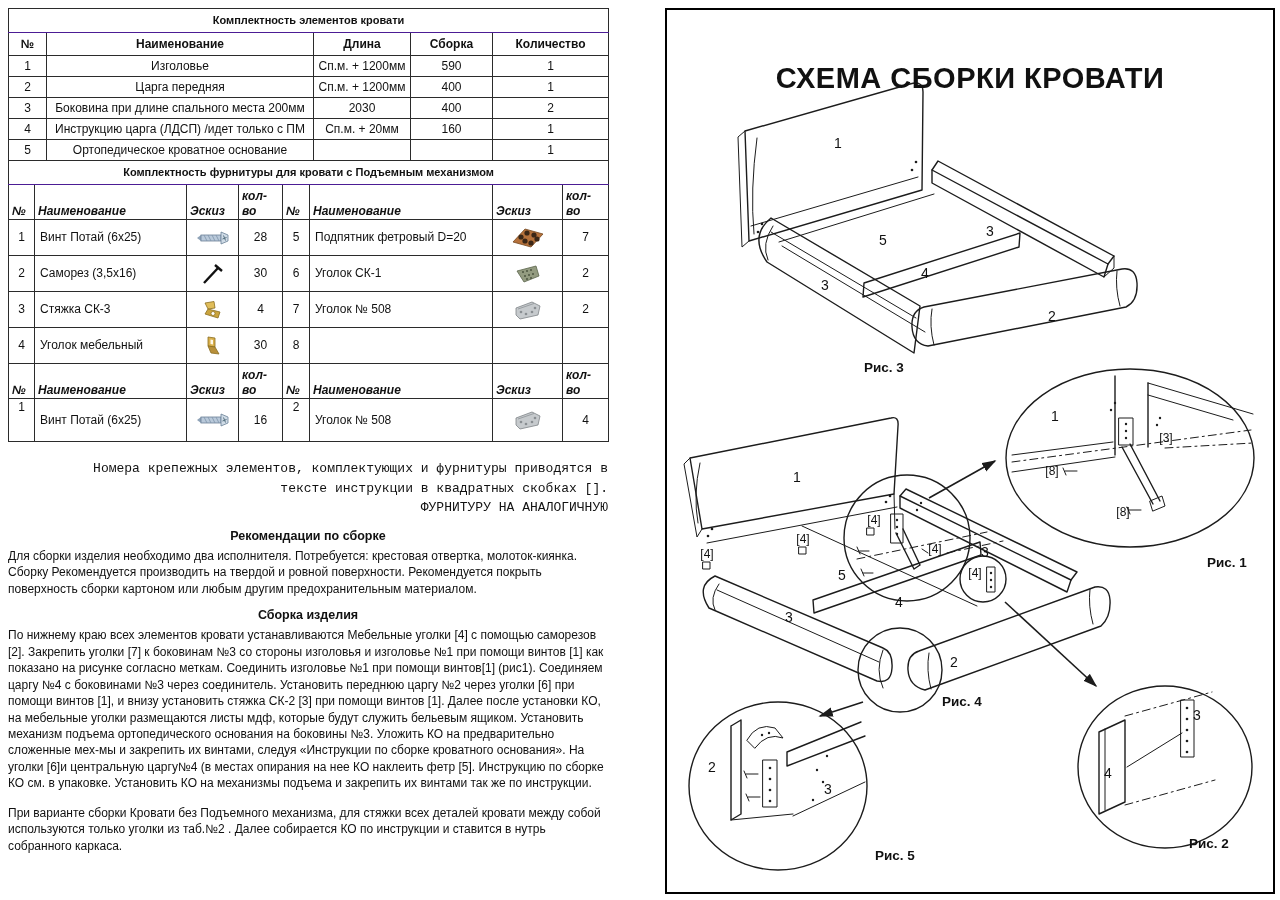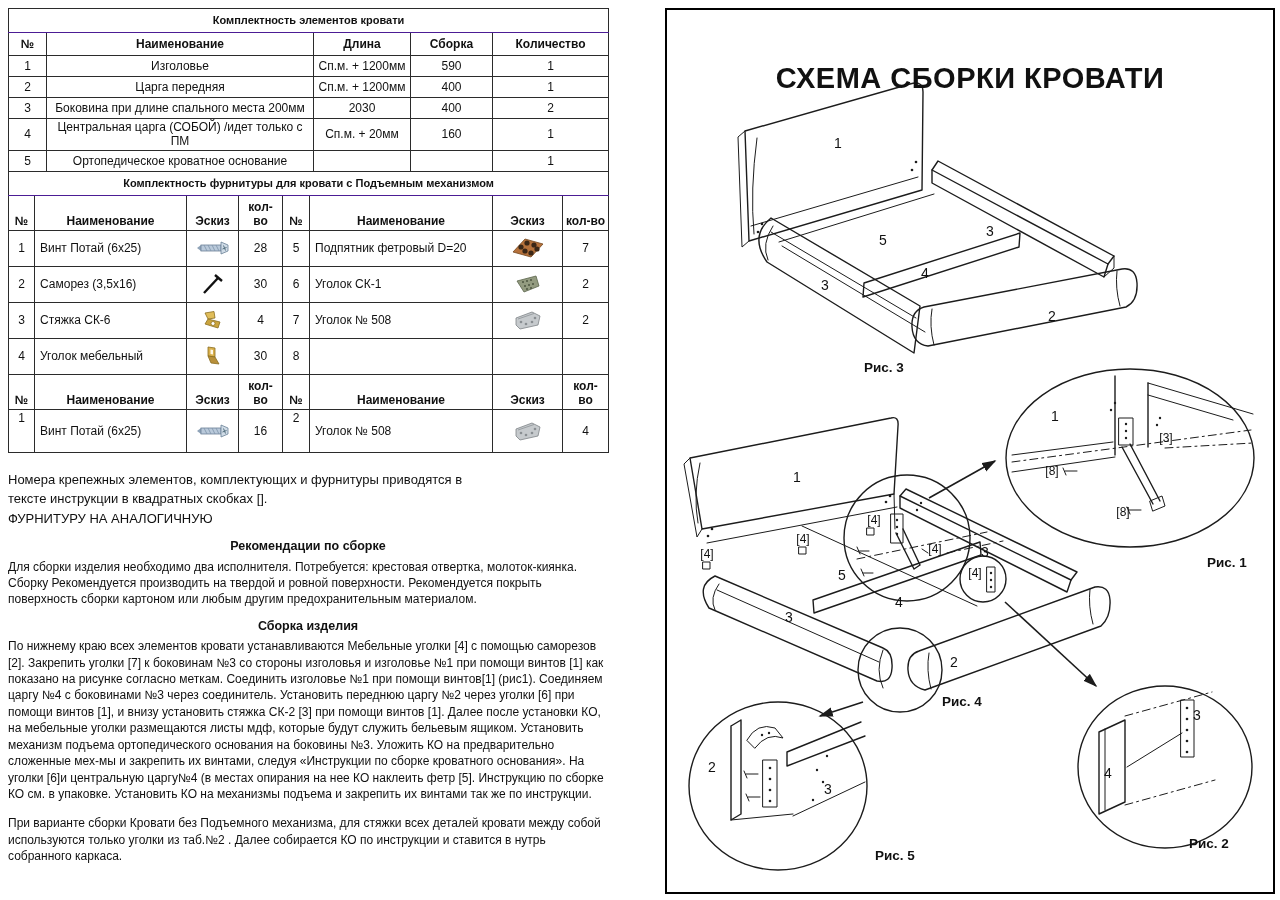--- a/index.html
+++ b/index.html
@@ -9,28 +9,28 @@
   
   .left-col{position:absolute;left:8px;top:8px;width:600px;}
   table{border-collapse:collapse;table-layout:fixed;width:600px;background:#fff;}
   table{border:1.5px solid #222;}
   td{border:1px solid #2b2b2b;font-size:12px;padding:1px 4px;vertical-align:middle;
      text-align:center;overflow:hidden;line-height:1.2;}
   tr.title-row td{font-size:11px;font-weight:bold;height:21px;border-bottom:1px solid #4c1d95;}
   .t1 tr.hdr td{font-weight:bold;height:20px;}
   .t1 tr.data td{height:18px;}
   .thw{margin-top:-1px;}
-  .thw tr.hdr td{font-weight:bold;height:32px;vertical-align:bottom;text-align:center;padding:1px 3px;}
+  .thw tr.hdr td{font-weight:bold;height:32px;vertical-align:bottom;text-align:left;padding:1px 3px;font-style:italic;}
   .thw tr.data td{height:33px;}
   .thw td.nm{text-align:left;padding-left:5px;}
   .thw td.sk svg{display:block;margin:0 auto;}
   .t3 tr.data td{height:40px;}
   .t3 td.topnum{vertical-align:top;}
   .tbl3-title{margin:17px 0 12px 0;text-align:center;font-weight:bold;font-size:14px;}
-  .note-block{margin-top:17px;text-align:left;font-size:13px;line-height:1.5;}
+  .note-block{margin-top:17px;text-align:right;font-size:13px;line-height:1.5;font-family:Liberation Mono, monospace;}
   .sec-heading{margin-top:10px;text-align:center;font-weight:bold;font-size:12.5px;line-height:1.3;}
   .body-text{margin-top:4px;font-size:12px;line-height:1.37;text-align:left;}
   .final{margin-top:13px;}
 
   
   .right-panel{position:absolute;left:665px;top:8px;width:606px;height:882px;
                border:2px solid #000;background:#fff;}
   .diagram-title{position:absolute;left:0;top:24px;width:100%;text-align:center;
                  font-size:29px;font-weight:bold;letter-spacing:0.5px;margin-top:28px;}
   .diagram-svg{position:absolute;left:0;top:0;width:602px;height:878px;}
@@ -85,21 +85,21 @@
     </tr>
     <tr class="data">
       <td>3</td>
       <td>Боковина при длине спального места 200мм</td>
       <td>2030</td>
       <td>400</td>
       <td>2</td>
     </tr>
     <tr class="data">
       <td>4</td>
-      <td>Центральная царга (СОБОЙ) /идет только с ПМ</td>
+      <td>Инструкцию царга (ЛДСП) /идет только с ПМ</td>
       <td>Сп.м. + 20мм</td>
       <td>160</td>
       <td>1</td>
     </tr>
     <tr class="data">
       <td>5</td>
       <td>Ортопедическое кроватное основание</td>
       <td></td>
       <td></td>
       <td>1</td>
@@ -187,21 +187,21 @@
                 <circle cx="18" cy="10" r="1"></circle>
                 <circle cx="12" cy="15" r="1"></circle>
                 <circle cx="16" cy="14" r="1"></circle>
               </g>
             </svg>
       </td>
       <td>2</td>
     </tr>
     <tr class="data">
       <td>3</td>
-      <td class="nm">Стяжка СК-6</td>
+      <td class="nm">Стяжка СК-3</td>
       <td class="sk">
         <svg width="24" height="20" viewBox="0 0 24 20">
               <path d="M4,3 L13,1.5 L14,8 L7,9 Z" fill="#e0bd5a" stroke="#8a6d1f" stroke-width="0.8"></path>
               <path d="M7,9 L19,12 L17,18 L4,14 Z" fill="#caa43e" stroke="#8a6d1f" stroke-width="0.8"></path>
               <circle cx="12" cy="13.5" r="2" fill="#fff" stroke="#8a6d1f" stroke-width="0.7"></circle>
             </svg>
       </td>
       <td>4</td>
       <td>7</td>
       <td class="nm">Уголок № 508</td>

